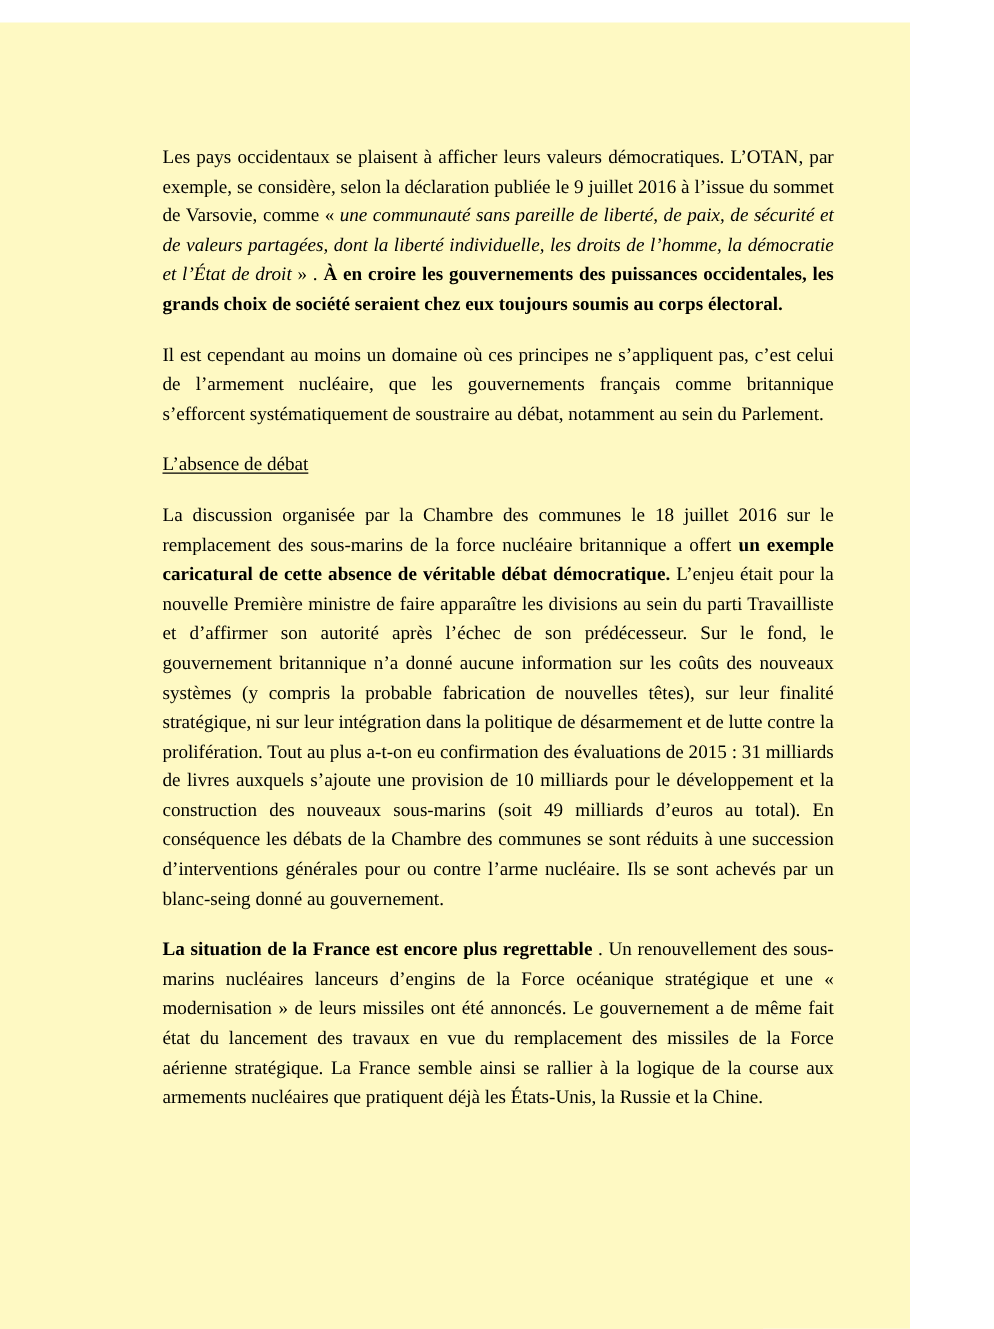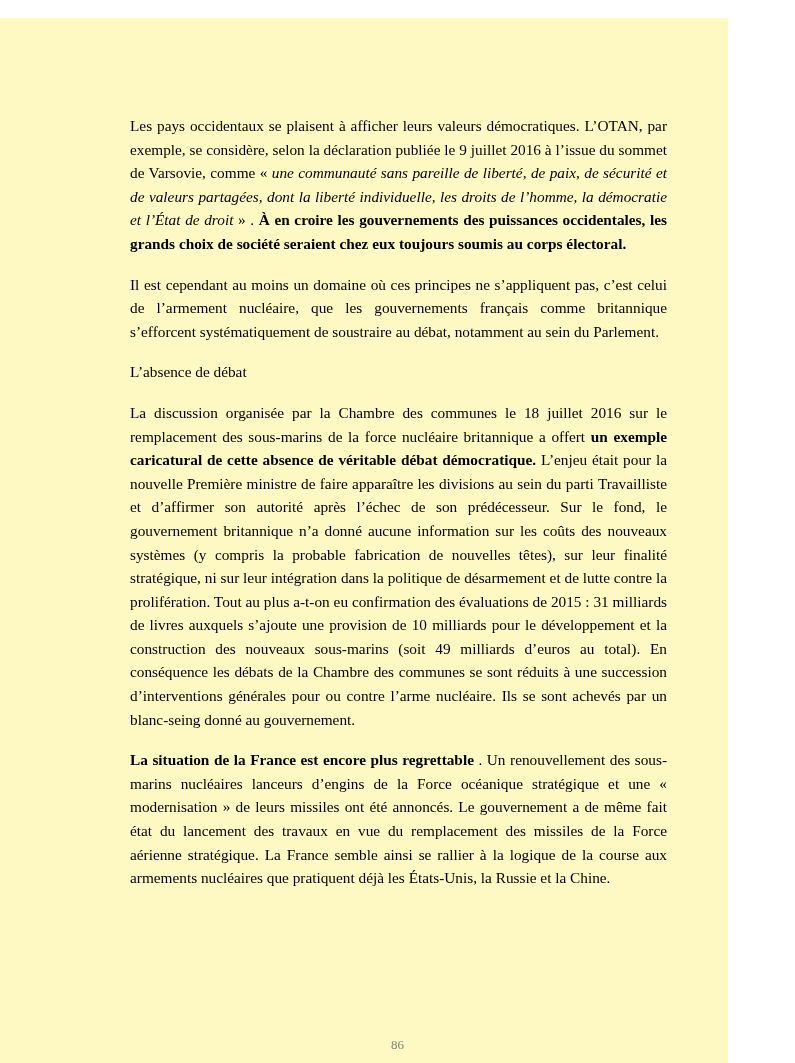--- a/index.html
+++ b/index.html
@@ -45,20 +45,21 @@
   }
   .bd {
     font-weight: bold;
   }
   .heading {
     margin: 0 0 17px 0;
     font-size: 15.3px;
     line-height: 23.6px;
   }
   .heading span.ul {
+    text-decoration: underline;
     text-underline-offset: 2px;
   }
   .pagenum {
     position: absolute;
     left: 0;
     top: 1019px;
     width: 795px;
     text-align: center;
     font-size: 13px;
     color: #808080;
@@ -87,14 +88,13 @@
       <span>La discussion organisée par la Chambre des communes le 18 juillet 2016 sur le remplacement des sous-marins de la force nucléaire britannique a offert </span><span class="bd">un exemple caricatural de cette absence de véritable débat démocratique.</span><span> L’enjeu était pour la nouvelle Première ministre de faire apparaître les divisions au sein du parti Travailliste et d’affirmer son autorité après l’échec de son prédécesseur. Sur le fond, le gouvernement britannique n’a donné aucune information sur les coûts des nouveaux systèmes (y compris la probable fabrication de nouvelles têtes), sur leur finalité stratégique, ni sur leur intégration dans la politique de désarmement et de lutte contre la prolifération. Tout au plus a-t-on eu confirmation des évaluations de 2015 : 31 milliards de livres auxquels s’ajoute une provision de 10 milliards pour le développement et la construction des nouveaux sous-marins (soit 49 milliards d’euros au total). En conséquence les débats de la Chambre des communes se sont réduits à une succession d’interventions générales pour ou contre l’arme nucléaire. Ils se sont achevés par un blanc-seing donné au gouvernement.</span>
     </p>
 
     <p class="para">
       <span class="bd">La situation de la France est encore plus regrettable</span><span> . Un renouvellement des sous-marins nucléaires lanceurs d’engins de la Force océanique stratégique et une « modernisation » de leurs missiles ont été annoncés. Le gouvernement a de même fait état du lancement des travaux en vue du remplacement des missiles de la Force aérienne stratégique. La France semble ainsi se rallier à la logique de la course aux armements nucléaires que pratiquent déjà les États-Unis, la Russie et la Chine.</span>
     </p>
 
 
   </div>
 
-  <div class="pagenum">86</div>
 </div>
 
 </body></html>

